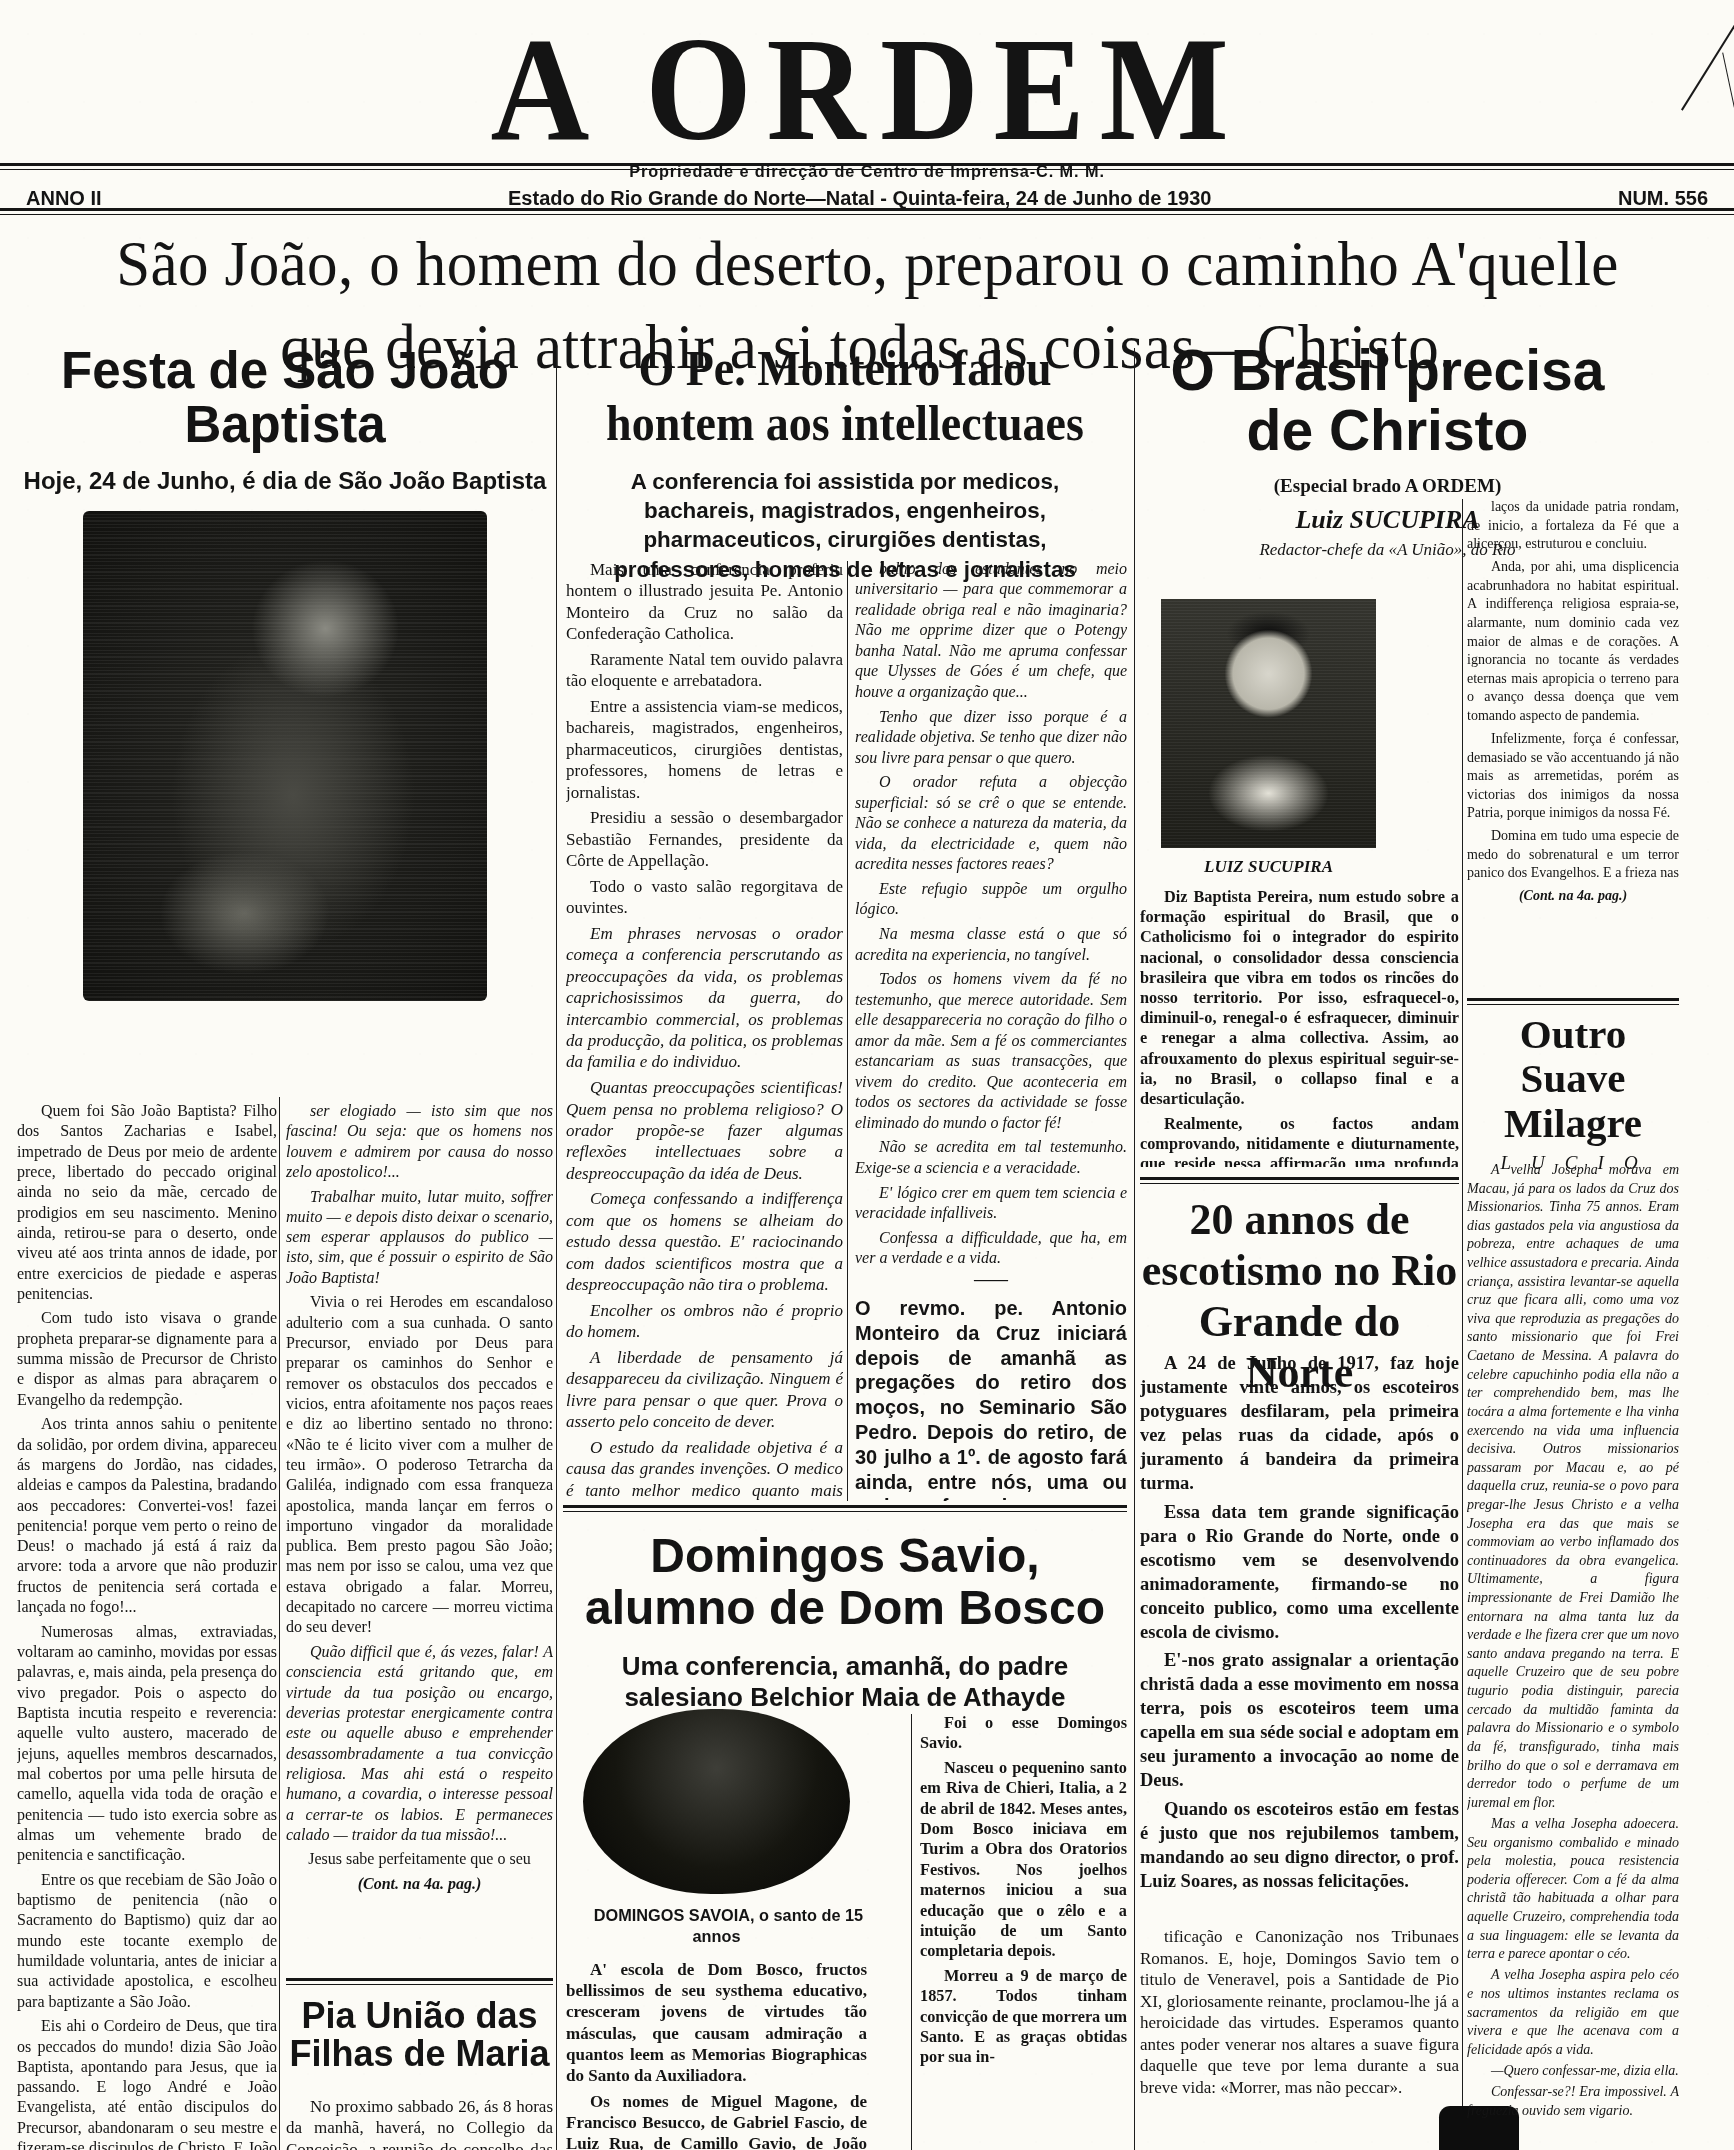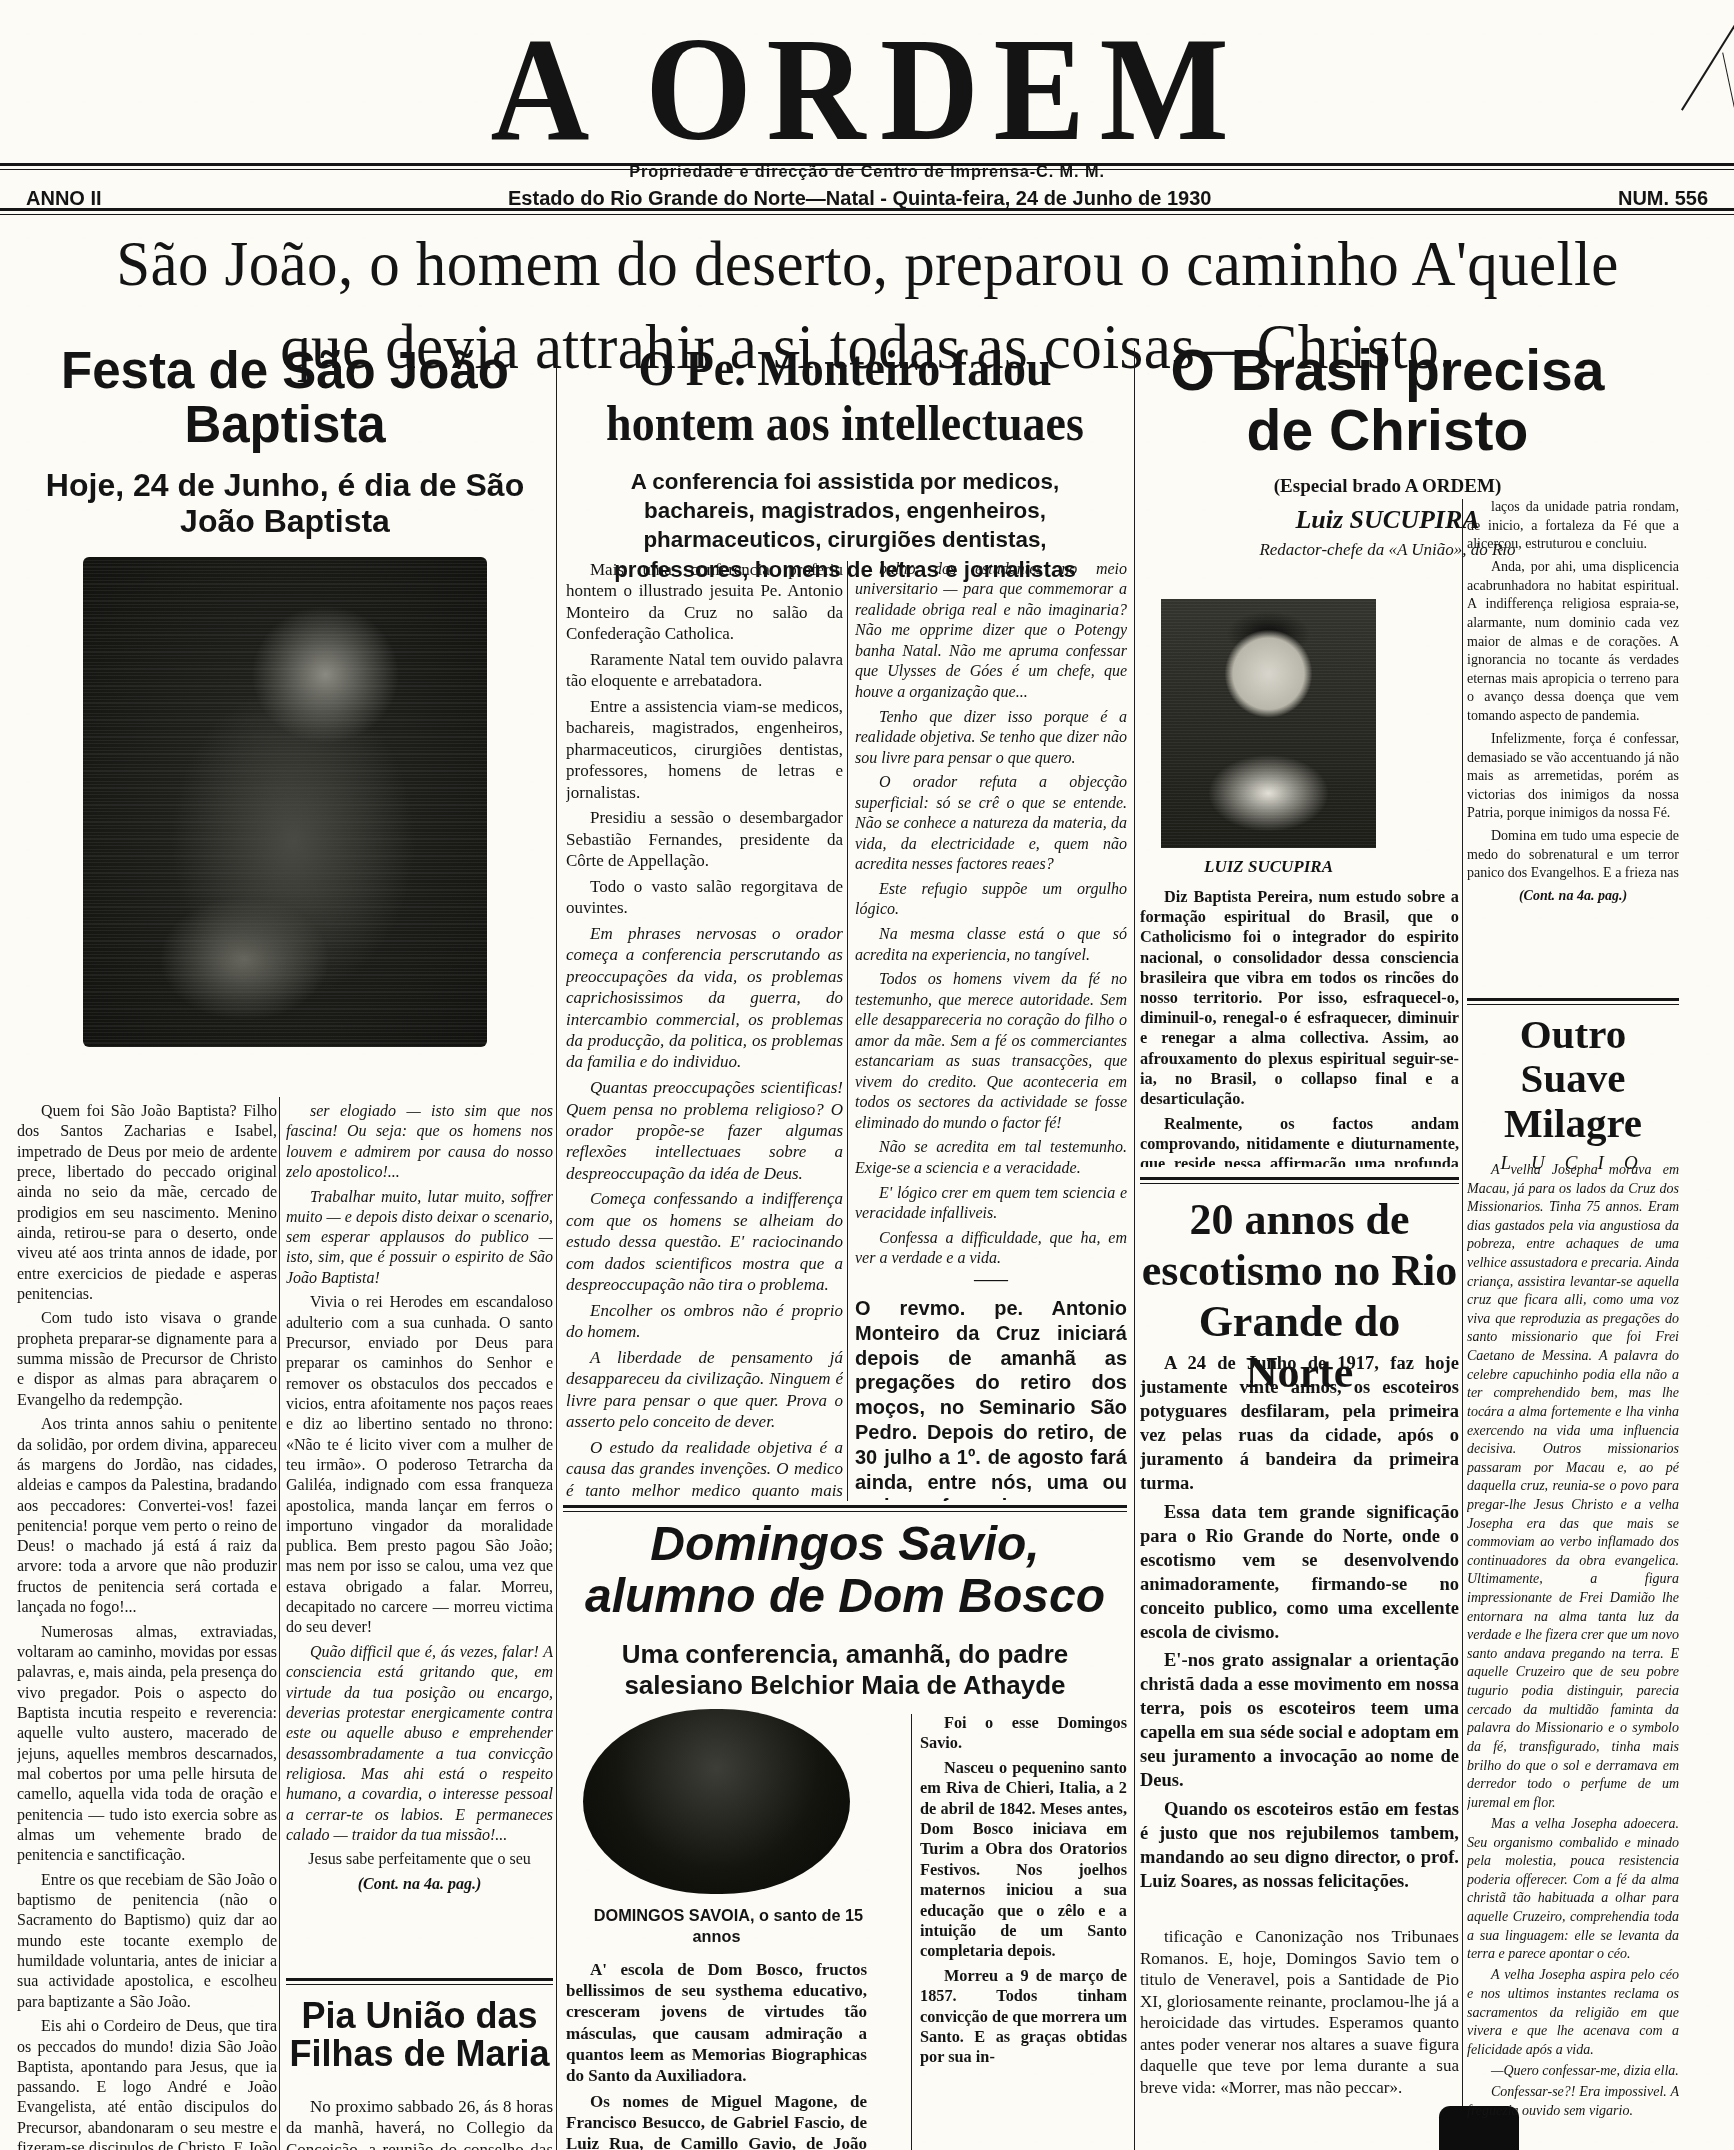--- a/index.html
+++ b/index.html
@@ -28,21 +28,21 @@
           font-size:61px;line-height:1.3;letter-spacing:0.4px;transform:scaleY(1.05);transform-origin:top;}
   
   .col{position:absolute;overflow:hidden;text-align:justify;}
   .col p{margin:0 0 4.3px;text-indent:24px;}
   .col p.italic{font-style:italic;}
   .col p.bold{font-weight:700;}
   .col p.center{text-align:center;text-indent:0;}
   
   .b-festa{position:absolute;left:17px;top:344px;width:536px;text-align:center;}
   .b-festa h2{margin:0;font-size:51px;line-height:1.06;font-weight:700;}
-  .b-festa h3{margin:14.6px 0 0;font-size:32px;line-height:1.15;font-weight:700;}
+  .b-festa h3{margin:14.6px 0 0;font-size:24px;line-height:1.15;font-weight:700;}
   .photo-sj{width:404px;height:490px;margin:17px auto 0;border-radius:6px;
      background:
        radial-gradient(ellipse 26% 20% at 60% 24%, #8a8a82 0%, rgba(0,0,0,0) 70%),
        radial-gradient(ellipse 40% 42% at 52% 58%, #4a4a44 0%, rgba(0,0,0,0) 75%),
        radial-gradient(ellipse 30% 18% at 40% 82%, #6a6a62 0%, rgba(0,0,0,0) 70%),
        repeating-linear-gradient(0deg, rgba(255,255,255,.06) 0 1.3px, rgba(0,0,0,0) 1.3px 3.4px),
        radial-gradient(ellipse 100% 100% at 50% 50%, #262622 0%, #0c0c0a 90%);}
   .c-sj1{left:17px;top:1101px;width:260px;height:1437px;font-size:16px;line-height:1.27;}
   .c-sj2{left:286px;top:1101px;width:267px;height:856px;font-size:16px;line-height:1.27;}
   
@@ -52,21 +52,21 @@
   .b-mont{position:absolute;left:563px;top:342px;width:564px;text-align:center;}
   .b-mont h2{margin:0;font-size:46px;line-height:1.1;font-weight:700;transform:scaleY(1.08);transform-origin:top;}
   .b-mont .deck{margin:24px auto 0;width:96%;font-size:22.4px;line-height:1.3;font-weight:700;}
   .c-m1{left:566px;top:559px;width:277px;height:942px;font-size:17px;line-height:1.26;font-weight:500;}
   .c-m2{left:855px;top:559px;width:272px;height:705px;font-size:16px;line-height:1.28;}
   .m-sep{position:absolute;left:855px;top:1270px;width:272px;text-align:center;font-size:17px;font-weight:700;}
   .m-bold{position:absolute;left:855px;top:1296px;width:272px;height:205px;overflow:hidden;
           font-size:20px;line-height:1.24;font-weight:700;text-align:justify;}
   
   .b-savio{position:absolute;left:563px;top:1518px;width:564px;text-align:center;}
-  .b-savio h2{margin:0;font-size:48px;line-height:1.08;font-weight:700;font-style:italic;}
+  .b-savio h2{margin:12px;font-size:48px;line-height:1.08;font-weight:700;}
   .b-savio .deck{margin:17px auto 0;width:97%;font-size:26px;line-height:1.2;font-weight:700;}
   .c-sv1{left:566px;top:1709px;width:301px;height:830px;font-size:17px;line-height:1.25;font-weight:600;}
   .photo-sv{width:267px;height:185px;margin:0 auto;border-radius:50% / 52%;
      background:
        radial-gradient(circle at 50% 32%, #3e3e38 0%, #15150f 55%, #060605 100%),
        repeating-linear-gradient(90deg, rgba(255,255,255,.05) 0 1.7px, rgba(0,0,0,0) 1.7px 3.9px);}
   .cap{font-family:"Liberation Sans","DejaVu Sans",sans-serif;font-weight:700;text-align:center;text-indent:0;}
   .c-sv1 .cap{font-size:16.3px;margin:11.2px 0 13px;line-height:1.25;}
   .c-sv2{left:920px;top:1713px;width:207px;height:439px;font-size:16.3px;line-height:1.25;font-weight:600;}
   

